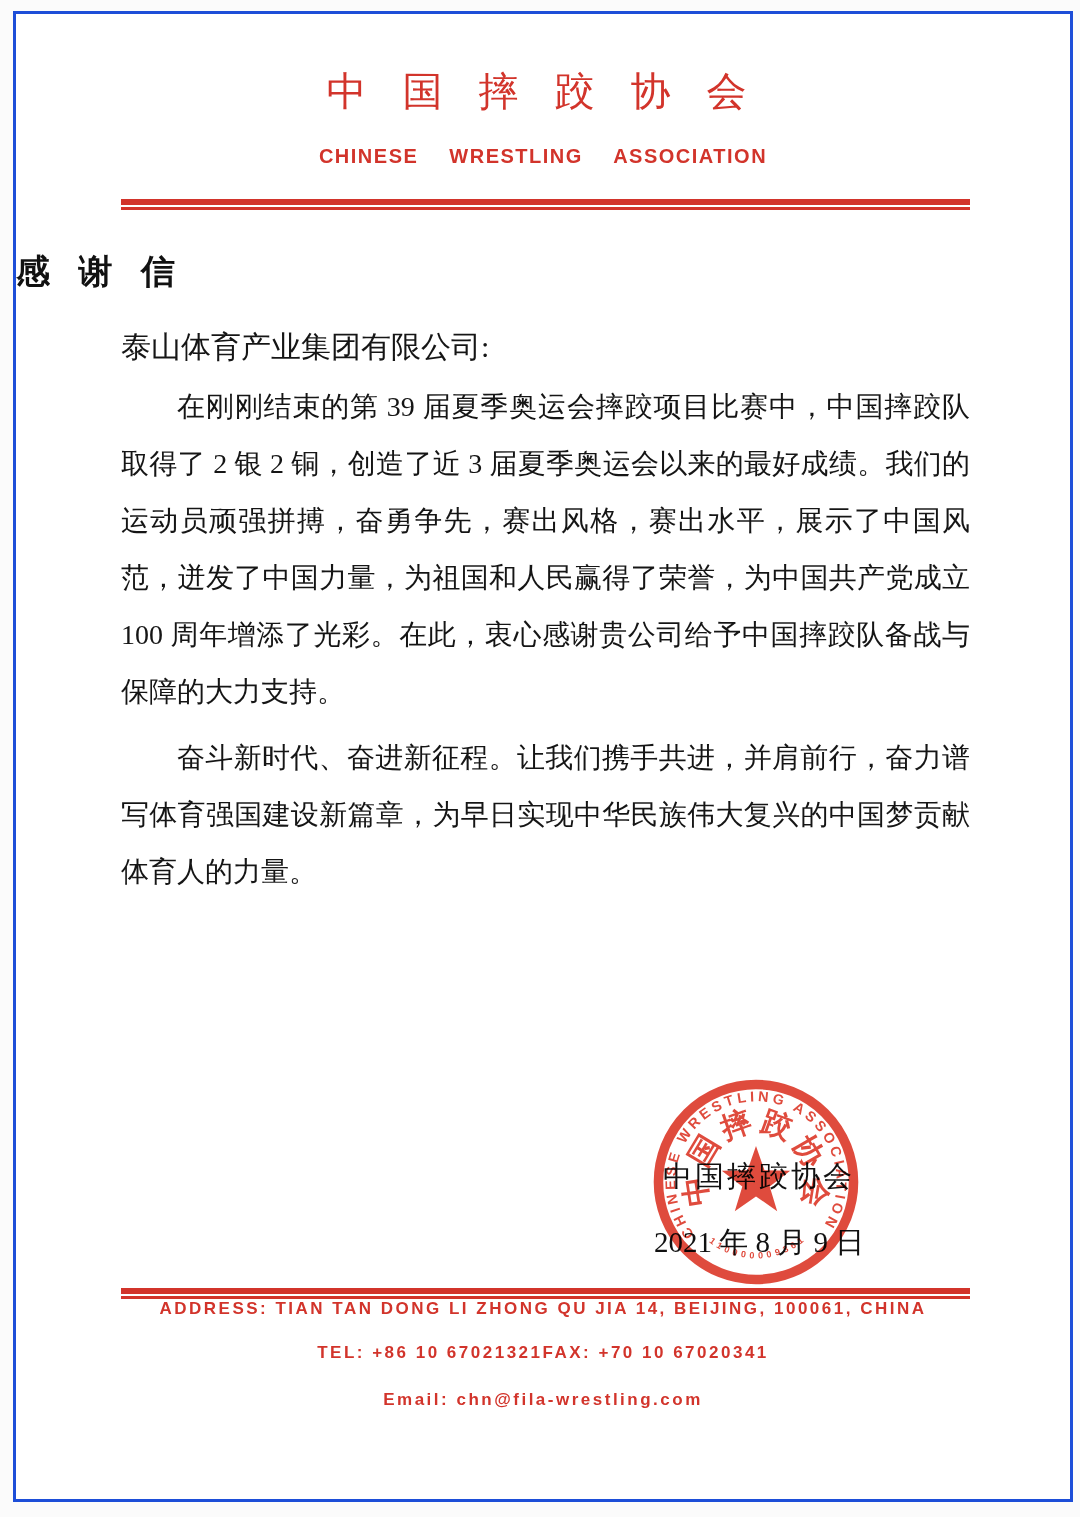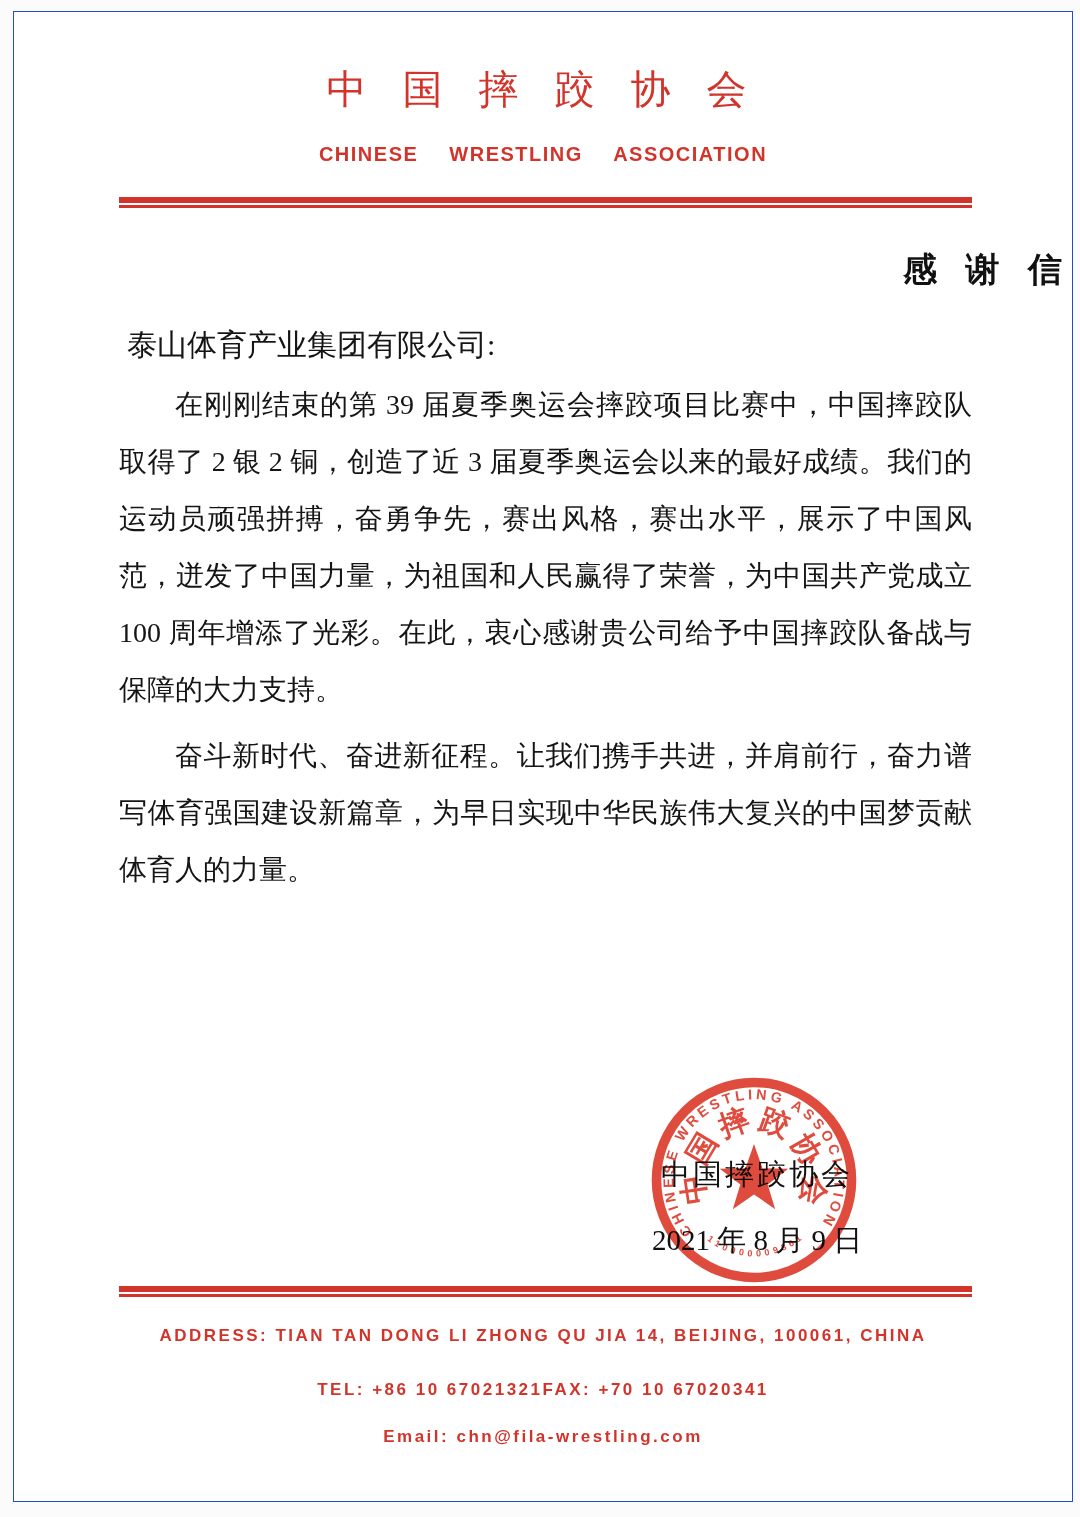--- a/index.html
+++ b/index.html
@@ -6,21 +6,21 @@
   body {
     width: 1080px; height: 1517px;
     background: #fbfbfb;
     font-family: "Liberation Serif", "DejaVu Serif", serif;
     position: relative;
   }
   .page {
     position: absolute;
     top: 11px; left: 13px; right: 7px; bottom: 15px;
     background: #ffffff;
-    border: 1px solid #1d4ed8;
+    border: 3px solid #1d4ed8;
     overflow: hidden;
   }
   
   .letterhead { text-align: center; padding-top: 50px; }
   .org-cn {
     margin: 0;
     color: #d2342b;
     font-size: 40px;
     font-weight: 500;
     letter-spacing: 13px;
@@ -39,34 +39,34 @@
     height: 11px;
     margin: 31px 100px 0 105px;
     background: linear-gradient(to bottom,
       #d2342b 0%, #d2342b 52%,
       #ffffff 52%, #ffffff 72%,
       #d2342b 72%, #d2342b 100%);
   }
   
   .letter-title {
     margin: 39px 0 0 0;
-    text-align: right;
+    text-align: left;
     color: #111;
     font-size: 34px;
     font-weight: bold;
     letter-spacing: 10px;
   }
   .letter-body {
     margin: 30px 100px 0 105px;
     color: #151515;
   }
   .salutation {
     font-size: 30px;
     line-height: 44px;
-    margin: 8px;
+    margin: 0;
   }
   .para {
     margin: 9px 0 0 0;
     font-size: 28px;
     line-height: 57px;
     text-align: justify;
     text-indent: 2em;
   }
   
   .sign-block {
@@ -109,22 +109,22 @@
       #d2342b 0%, #d2342b 52%,
       #ffffff 52%, #ffffff 72%,
       #d2342b 72%, #d2342b 100%);
   }
   .footer-line {
     text-align: center;
     font-size: 17px;
     font-weight: bold;
     letter-spacing: 2.5px;
   }
-  .footer-address { margin-top: 29px; }
-  .footer-telfax  { margin-top: 34px; display: flex; justify-content: center; }
+  .footer-address { }
+  .footer-telfax  { margin-top: 24px; display: flex; justify-content: center; }
   .footer-email   { margin-top: 27px; }
 </style>
 </head>
 <body>
 
 <div class="page">
 
   <div class="letterhead">
     <h1 class="org-cn">中 国 摔 跤 协 会</h1>
     <div class="org-en">CHINESE WRESTLING ASSOCIATION</div>

